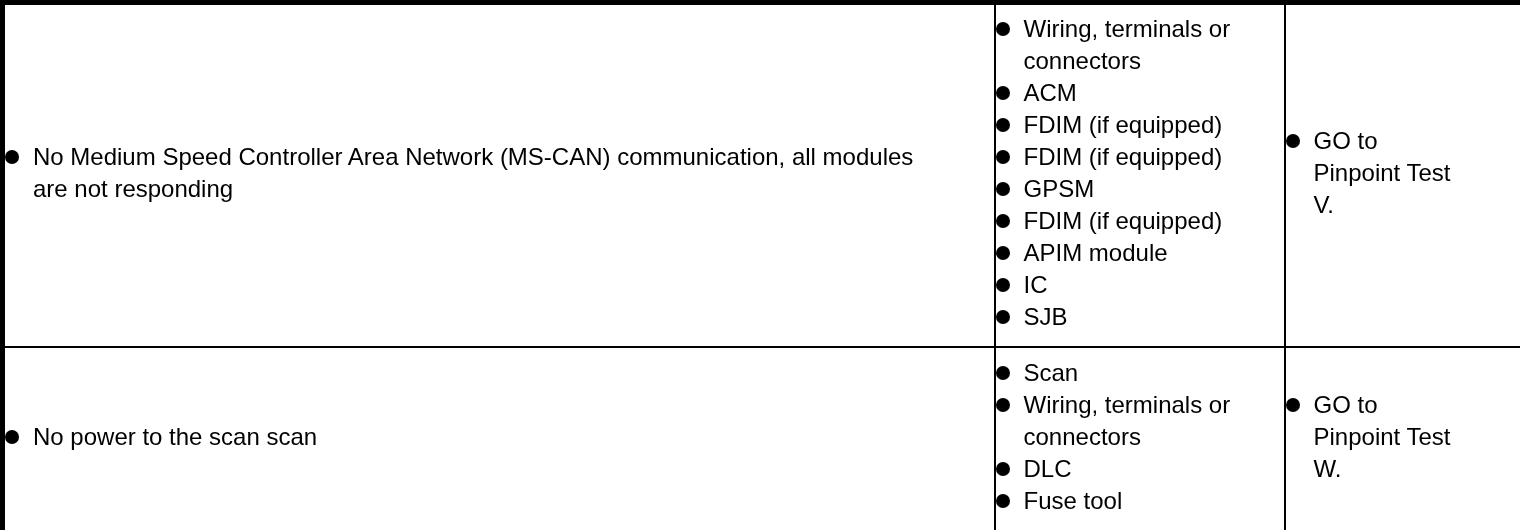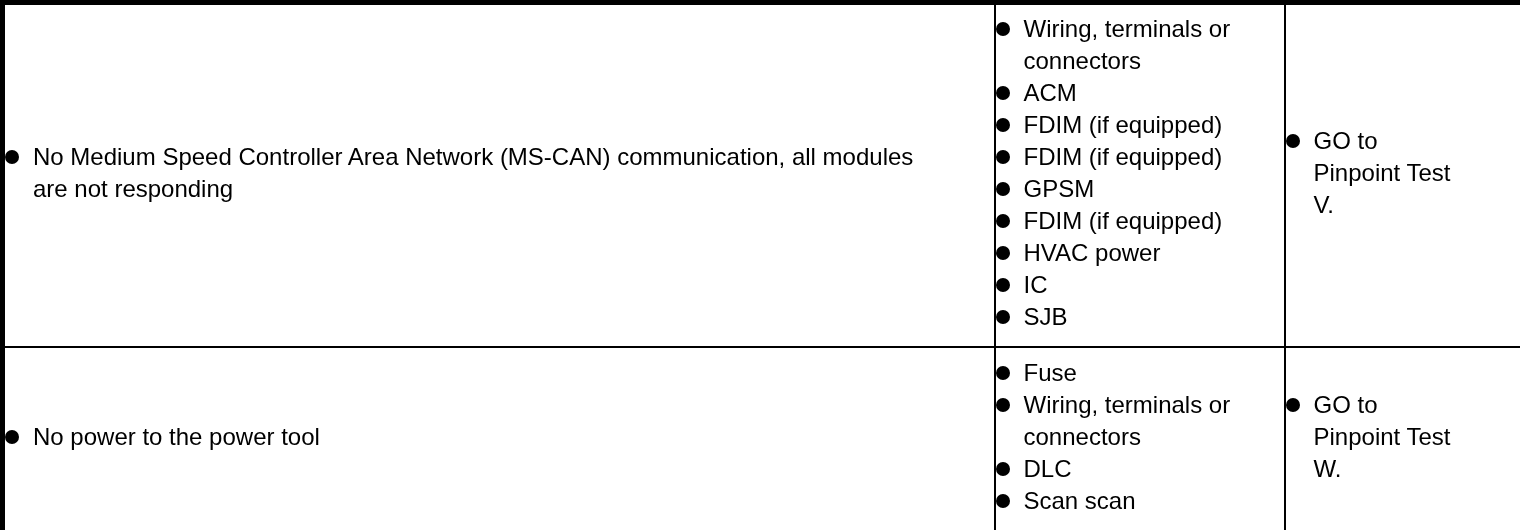--- a/index.html
+++ b/index.html
@@ -92,21 +92,21 @@
           <div class="li">
             <span class="bullet"></span>
             <span class="txt">GPSM</span>
           </div>
           <div class="li">
             <span class="bullet"></span>
             <span class="txt">FDIM (if equipped)</span>
           </div>
           <div class="li">
             <span class="bullet"></span>
-            <span class="txt">HVAC power</span>
+            <span class="txt">APIM module</span>
           </div>
           <div class="li">
             <span class="bullet"></span>
             <span class="txt">IC</span>
           </div>
           <div class="li">
             <span class="bullet"></span>
             <span class="txt">SJB</span>
           </div>
         </td>
@@ -116,40 +116,40 @@
             <span class="txt">GO to
 Pinpoint Test
 V.</span>
           </div>
         </td>
       </tr>
       <tr class="row-2">
         <td class="cell-symptom">
           <div class="li">
             <span class="bullet"></span>
-            <span class="txt">No power to the power tool</span>
+            <span class="txt">No power to the scan scan</span>
           </div>
         </td>
         <td class="cell-sources">
           <div class="li">
             <span class="bullet"></span>
-            <span class="txt">Fuse</span>
+            <span class="txt">Scan</span>
           </div>
           <div class="li">
             <span class="bullet"></span>
             <span class="txt">Wiring, terminals or
 connectors</span>
           </div>
           <div class="li">
             <span class="bullet"></span>
             <span class="txt">DLC</span>
           </div>
           <div class="li">
             <span class="bullet"></span>
-            <span class="txt">Scan scan</span>
+            <span class="txt">Fuse tool</span>
           </div>
         </td>
         <td class="cell-action">
           <div class="li">
             <span class="bullet"></span>
             <span class="txt">GO to
 Pinpoint Test
 W.</span>
           </div>
         </td>

